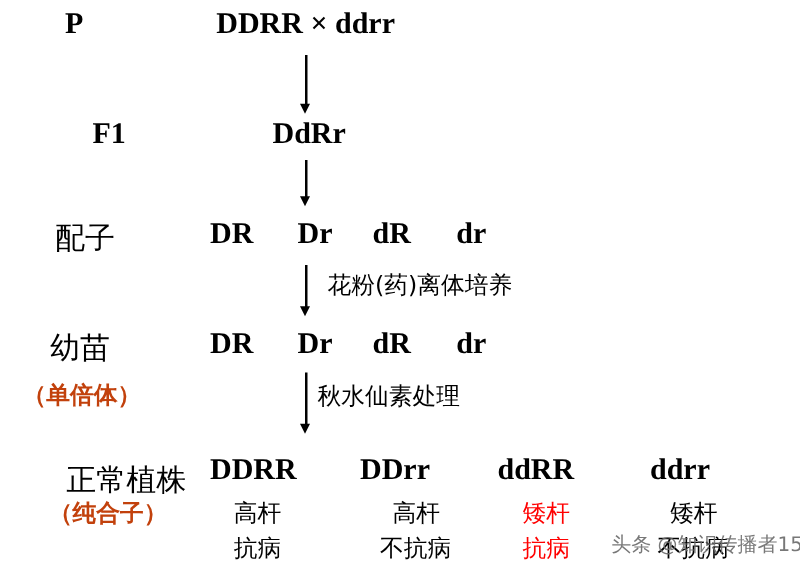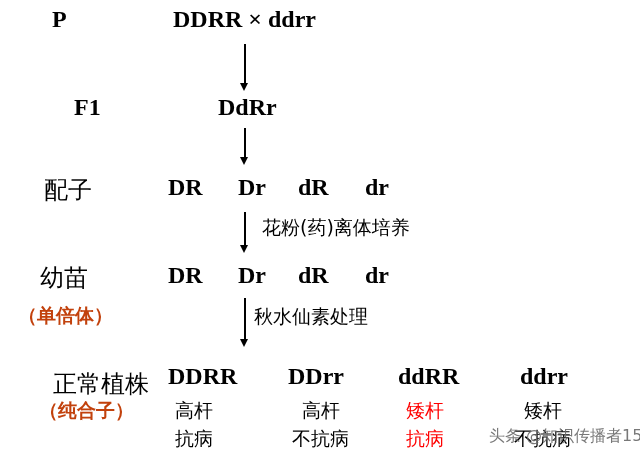--- a/index.html
+++ b/index.html
@@ -4,21 +4,21 @@
 <style>
   html, body { margin:0; padding:0; }
   body { width:640px; height:455px; background:#ffffff; position:relative; overflow:hidden;
          font-family:"DejaVu Serif", serif; color:#000; }
   .abs { position:absolute; white-space:nowrap; }
   .lbl { font-family:"Liberation Serif", serif; font-weight:bold; font-size:24px; }
   .cn  { font-family:"DejaVu Sans", sans-serif; font-size:24px; }
   .geno { font-family:"Liberation Serif", serif; font-weight:bold; font-size:24px; }
   .red { color:#ff0000; }
   .redb { color:#c2410c; font-weight:bold; font-family:"DejaVu Sans", sans-serif; font-size:19px; }
-  .trait { font-family:Liberation Sans, sans-serif; font-size:19px; }
+  .trait { font-family:Liberation Sans, sans-serif; font-size:19px;margin-left:12px; }
   .arrow { position:absolute; width:1.5px; background:#000; }
   .arrow::after { content:""; position:absolute; left:-4px; bottom:-7px; width:0; height:0;
                   border-left:4.5px solid transparent; border-right:4.5px solid transparent; border-top:8px solid #000; }
   .note { font-family:"DejaVu Sans", sans-serif; font-size:19px; }
   .wm { font-family:"DejaVu Sans", sans-serif; font-size:16px; color:#6a6a6a; opacity:0.9; }
 </style>
 </head>
 <body>
 
 <div class="abs lbl" style="left:52px; top:6px;">P</div>

